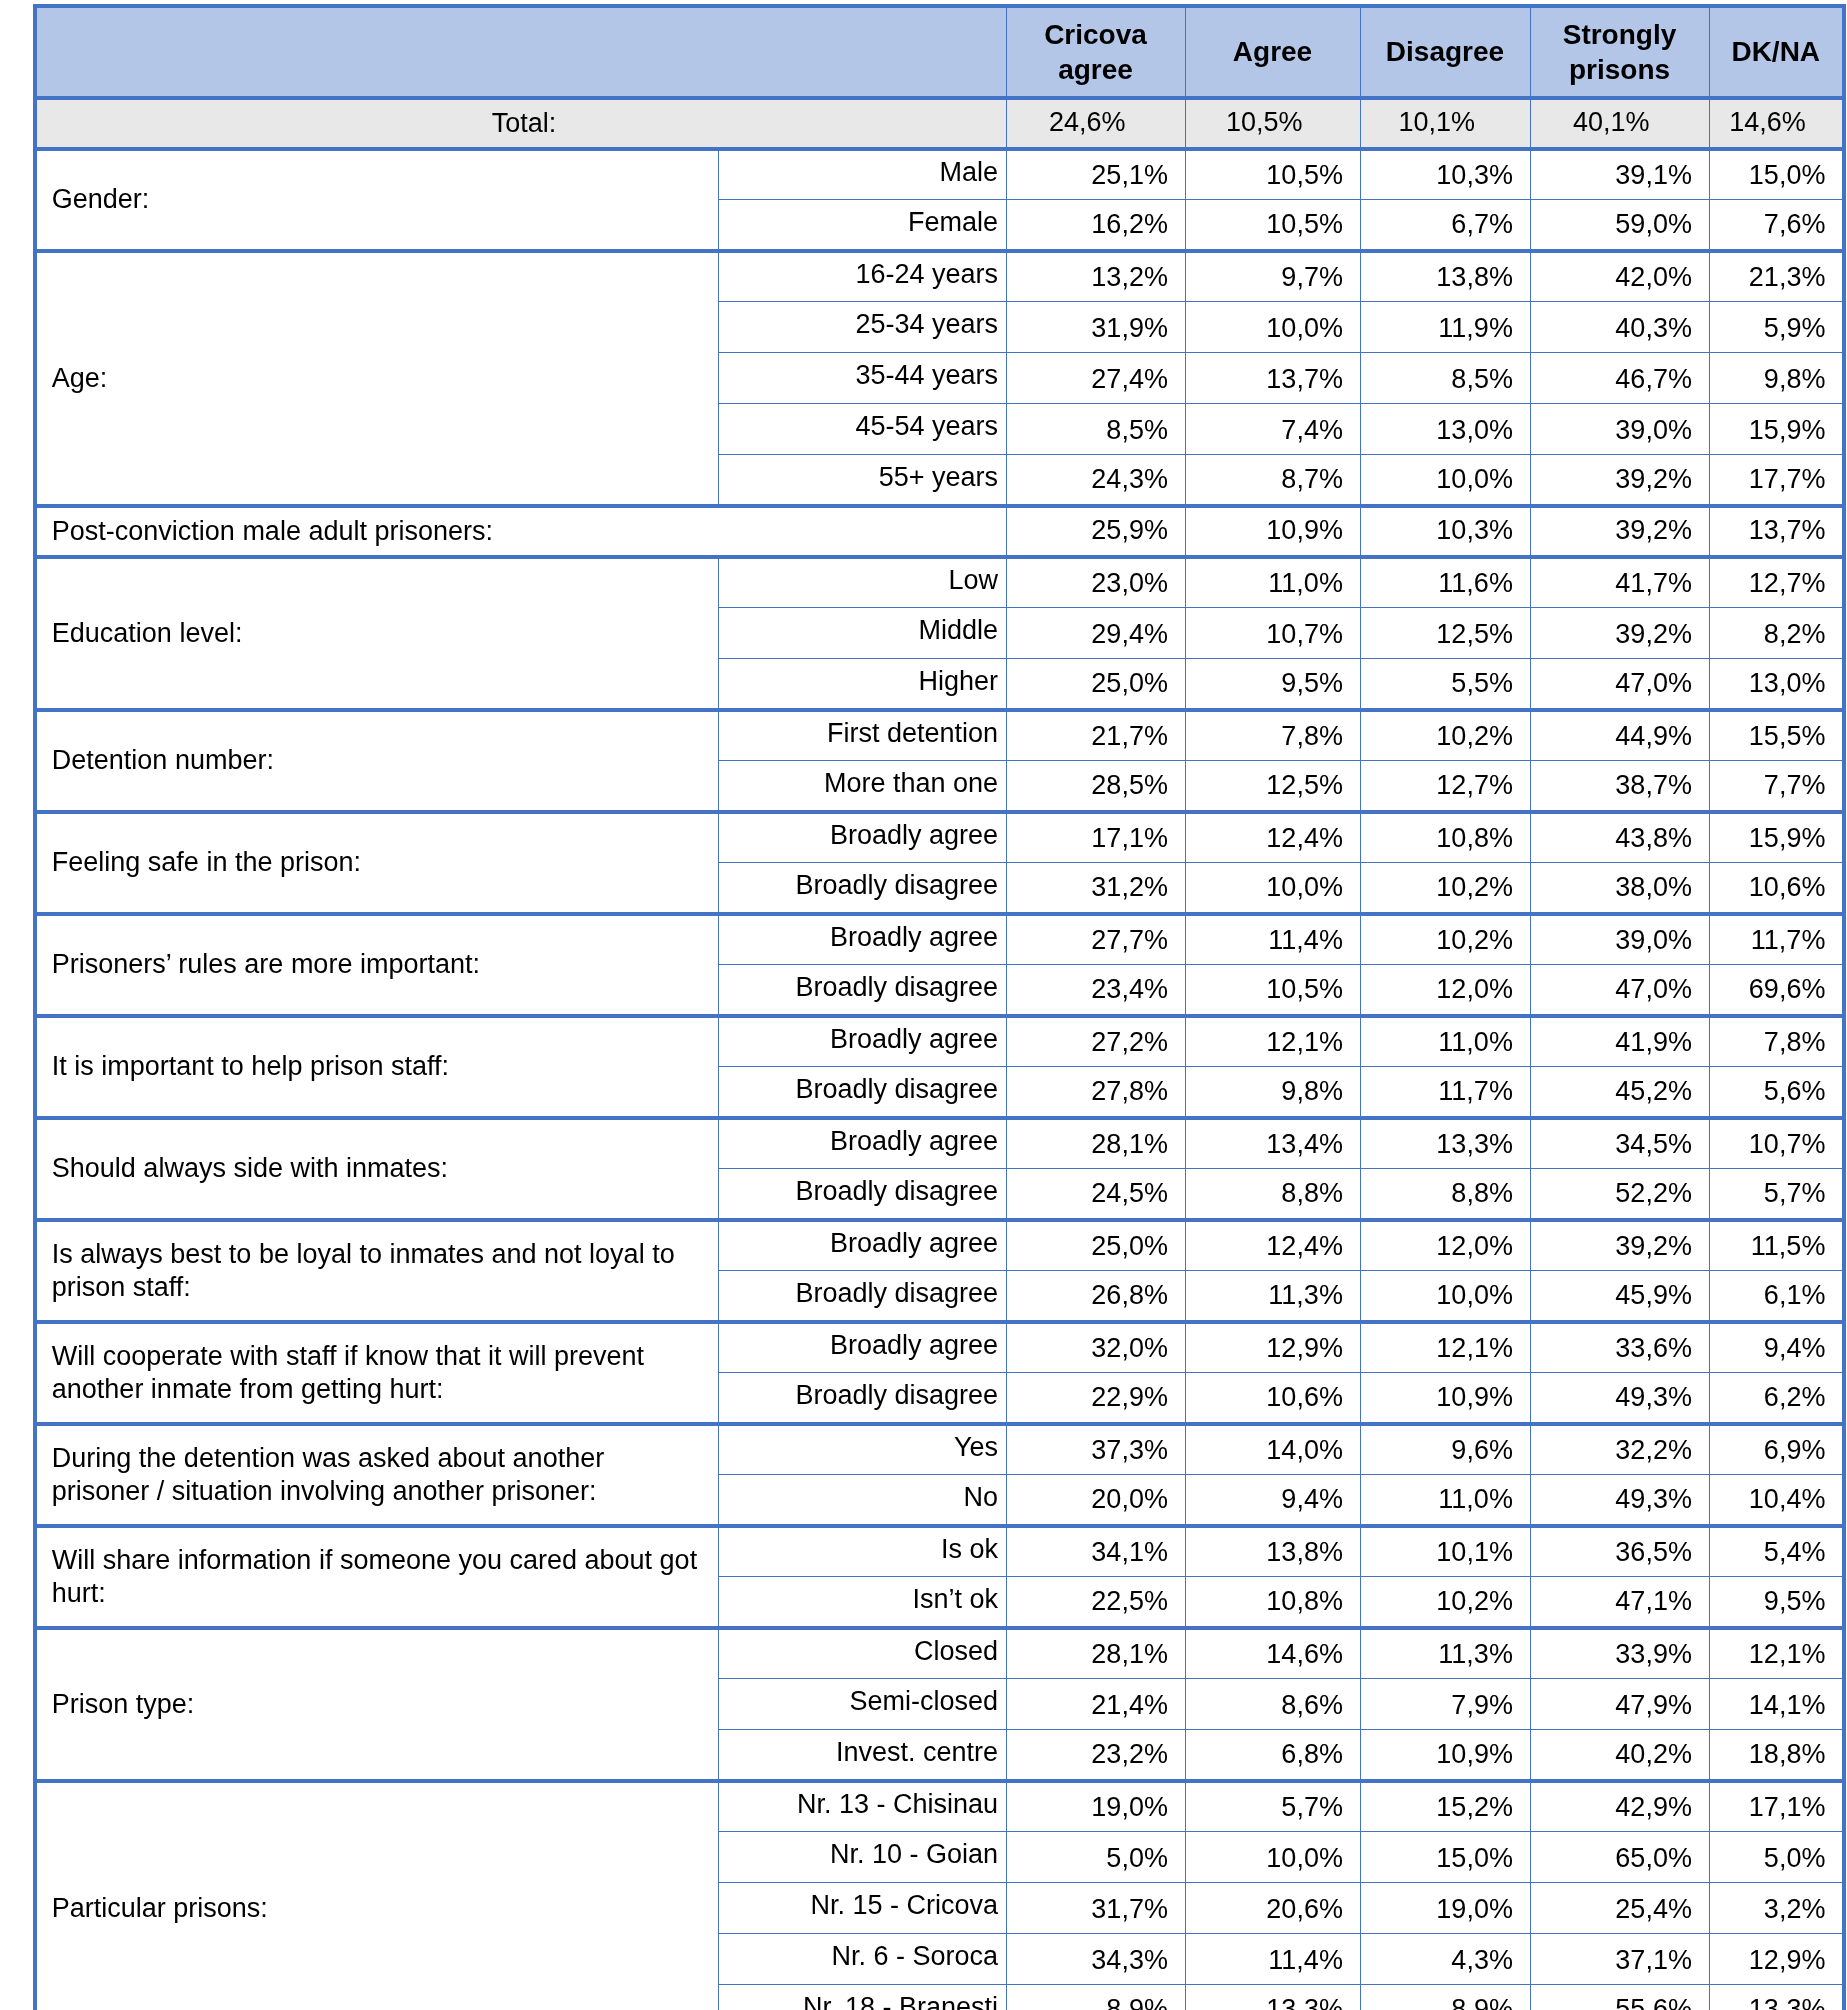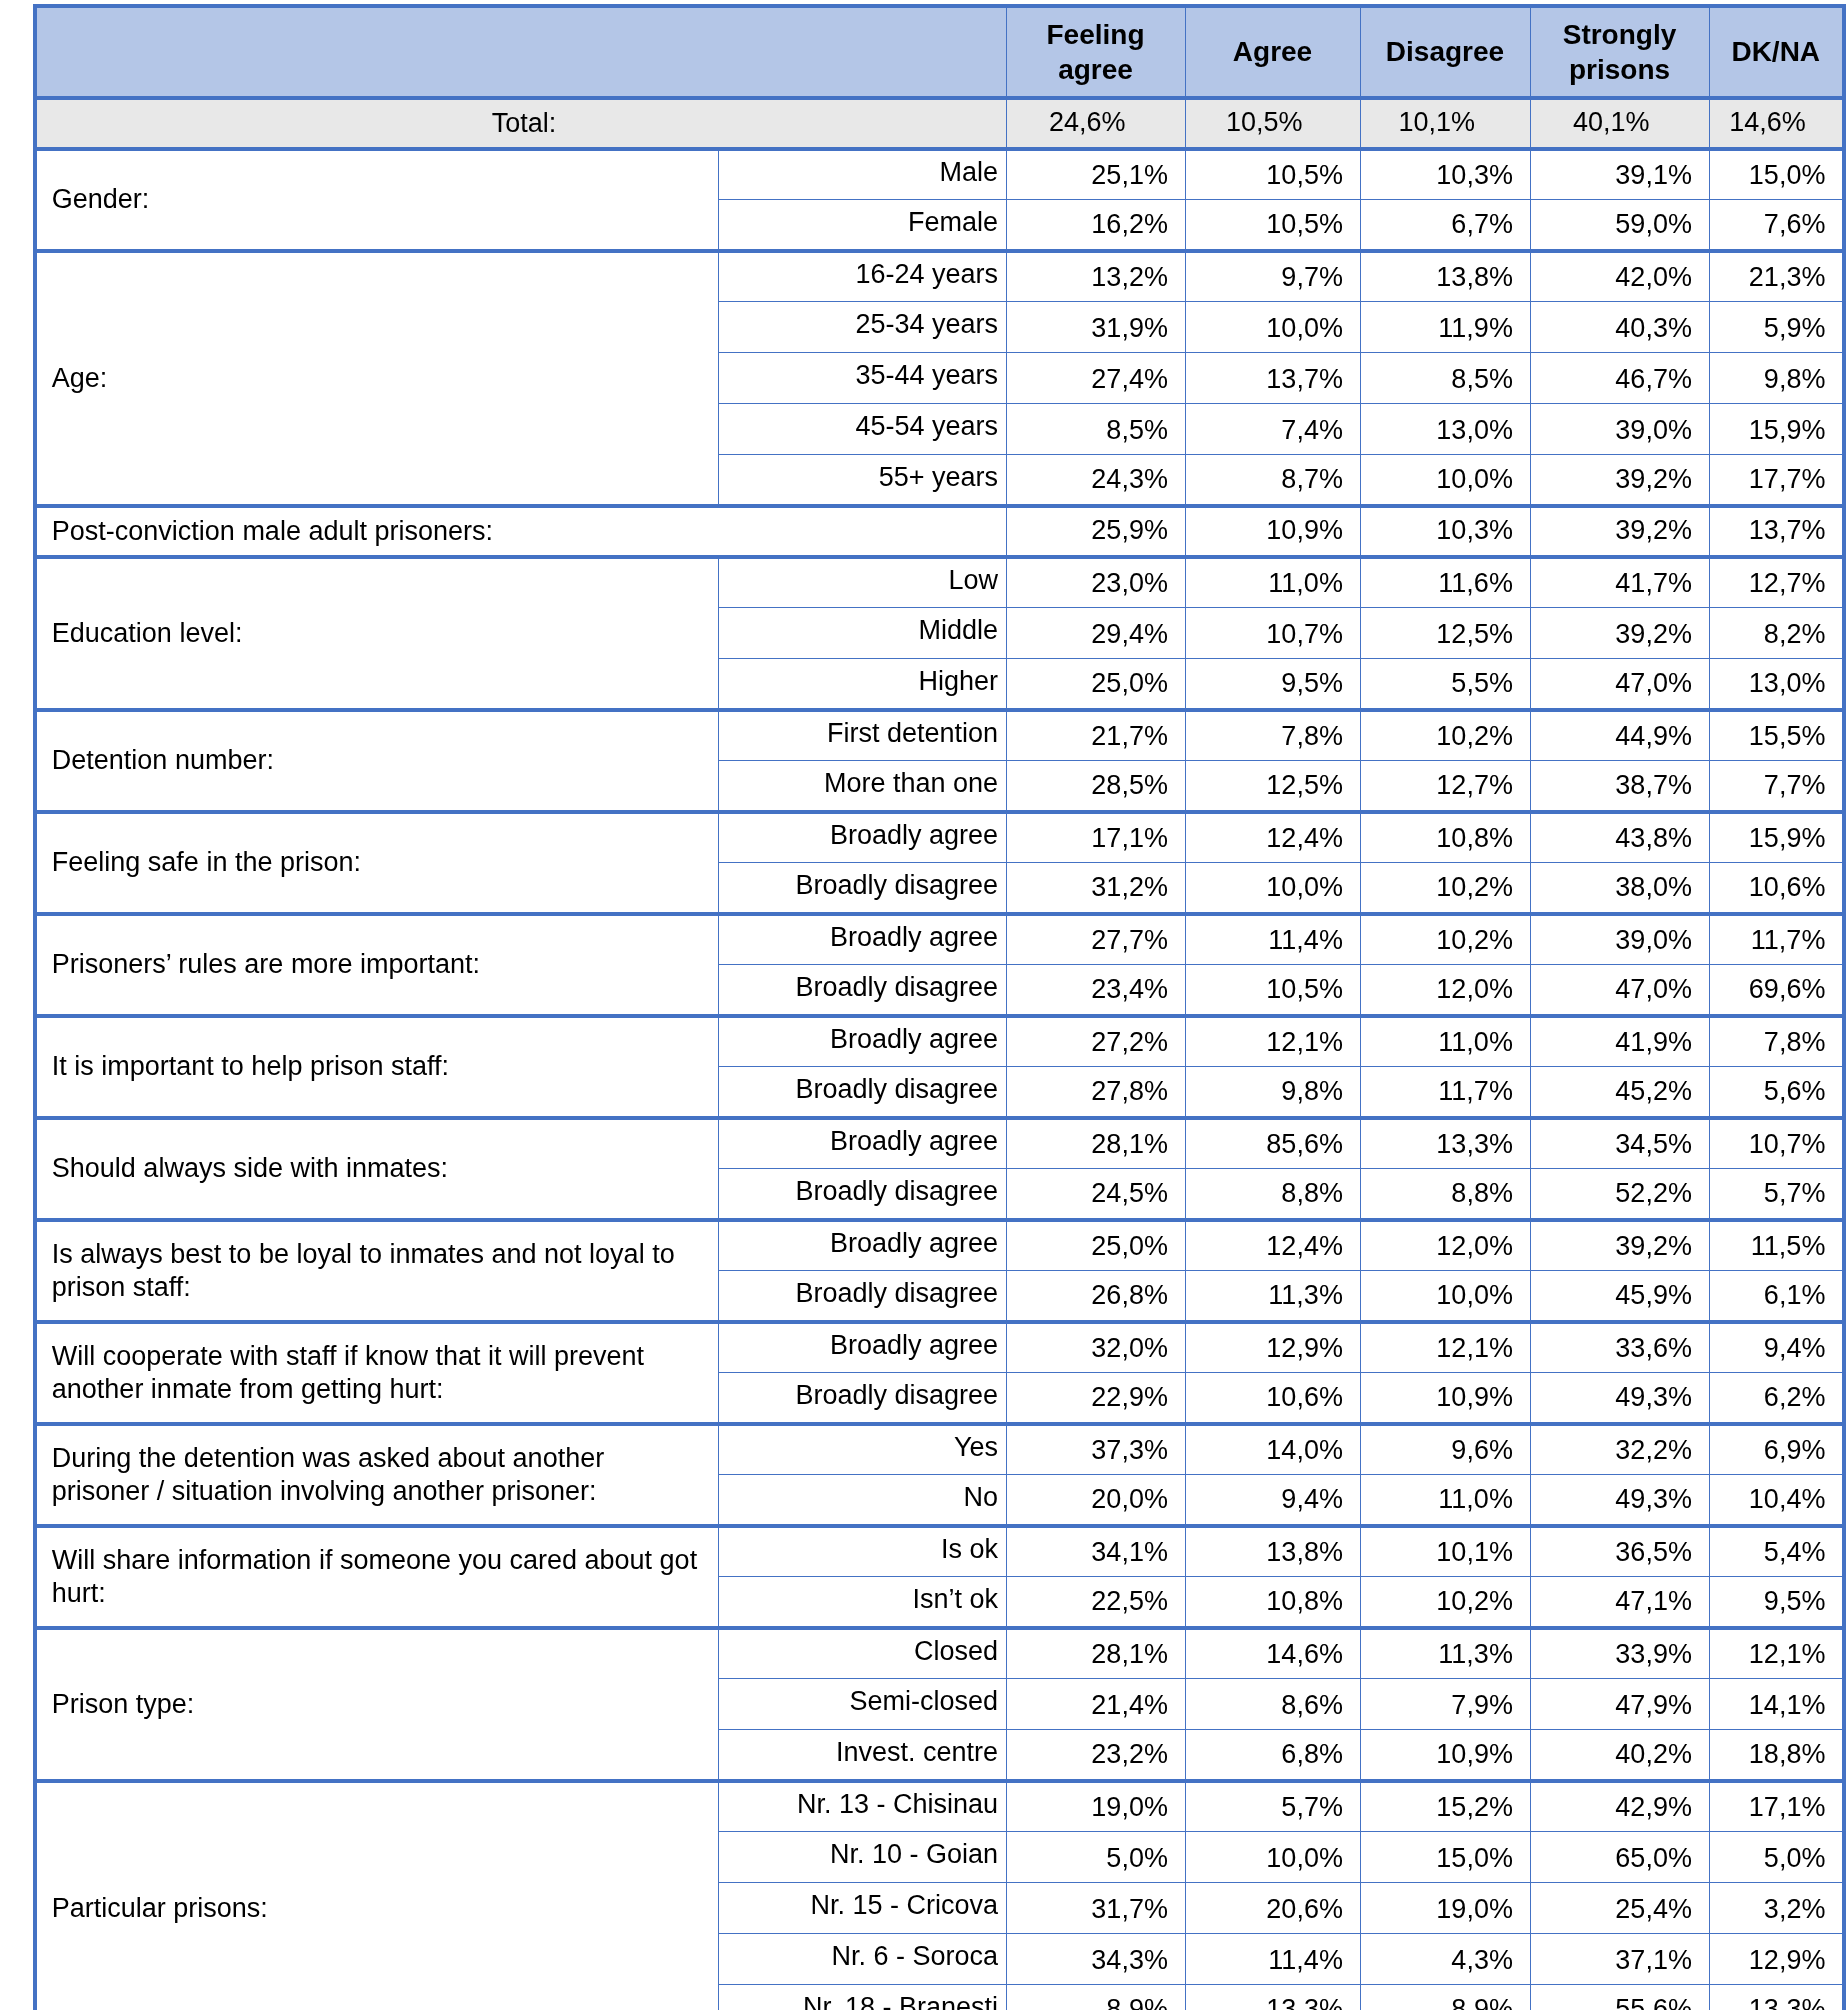--- a/index.html
+++ b/index.html
@@ -39,21 +39,21 @@
       <col style="width:288px">
       <col style="width:179px">
       <col style="width:175px">
       <col style="width:170px">
       <col style="width:179px">
       <col style="width:135px">
     </colgroup>
     <thead>
       <tr>
         <th colspan="2"></th>
-        <th>Feeling agree</th>
+        <th>Cricova agree</th>
         <th>Agree</th>
         <th>Disagree</th>
         <th>Strongly prisons</th>
         <th>DK/NA</th>
       </tr>
     </thead>
     <tbody id="tbody">
         <tr class="gstart total-row">
           <td class="glabel" colspan="2">Total:</td>
           <td class="val">24,6%</td>
@@ -218,21 +218,21 @@
           <td class="val">27,8%</td>
           <td class="val">9,8%</td>
           <td class="val">11,7%</td>
           <td class="val">45,2%</td>
           <td class="val">5,6%</td>
         </tr>
         <tr class="gstart">
           <td class="glabel" rowspan="2">Should always side with inmates:</td>
           <td class="slabel">Broadly agree</td>
           <td class="val">28,1%</td>
-          <td class="val">85,6%</td>
+          <td class="val">13,4%</td>
           <td class="val">13,3%</td>
           <td class="val">34,5%</td>
           <td class="val">10,7%</td>
         </tr>
         <tr>
           <td class="slabel">Broadly disagree</td>
           <td class="val">24,5%</td>
           <td class="val">8,8%</td>
           <td class="val">8,8%</td>
           <td class="val">52,2%</td>

